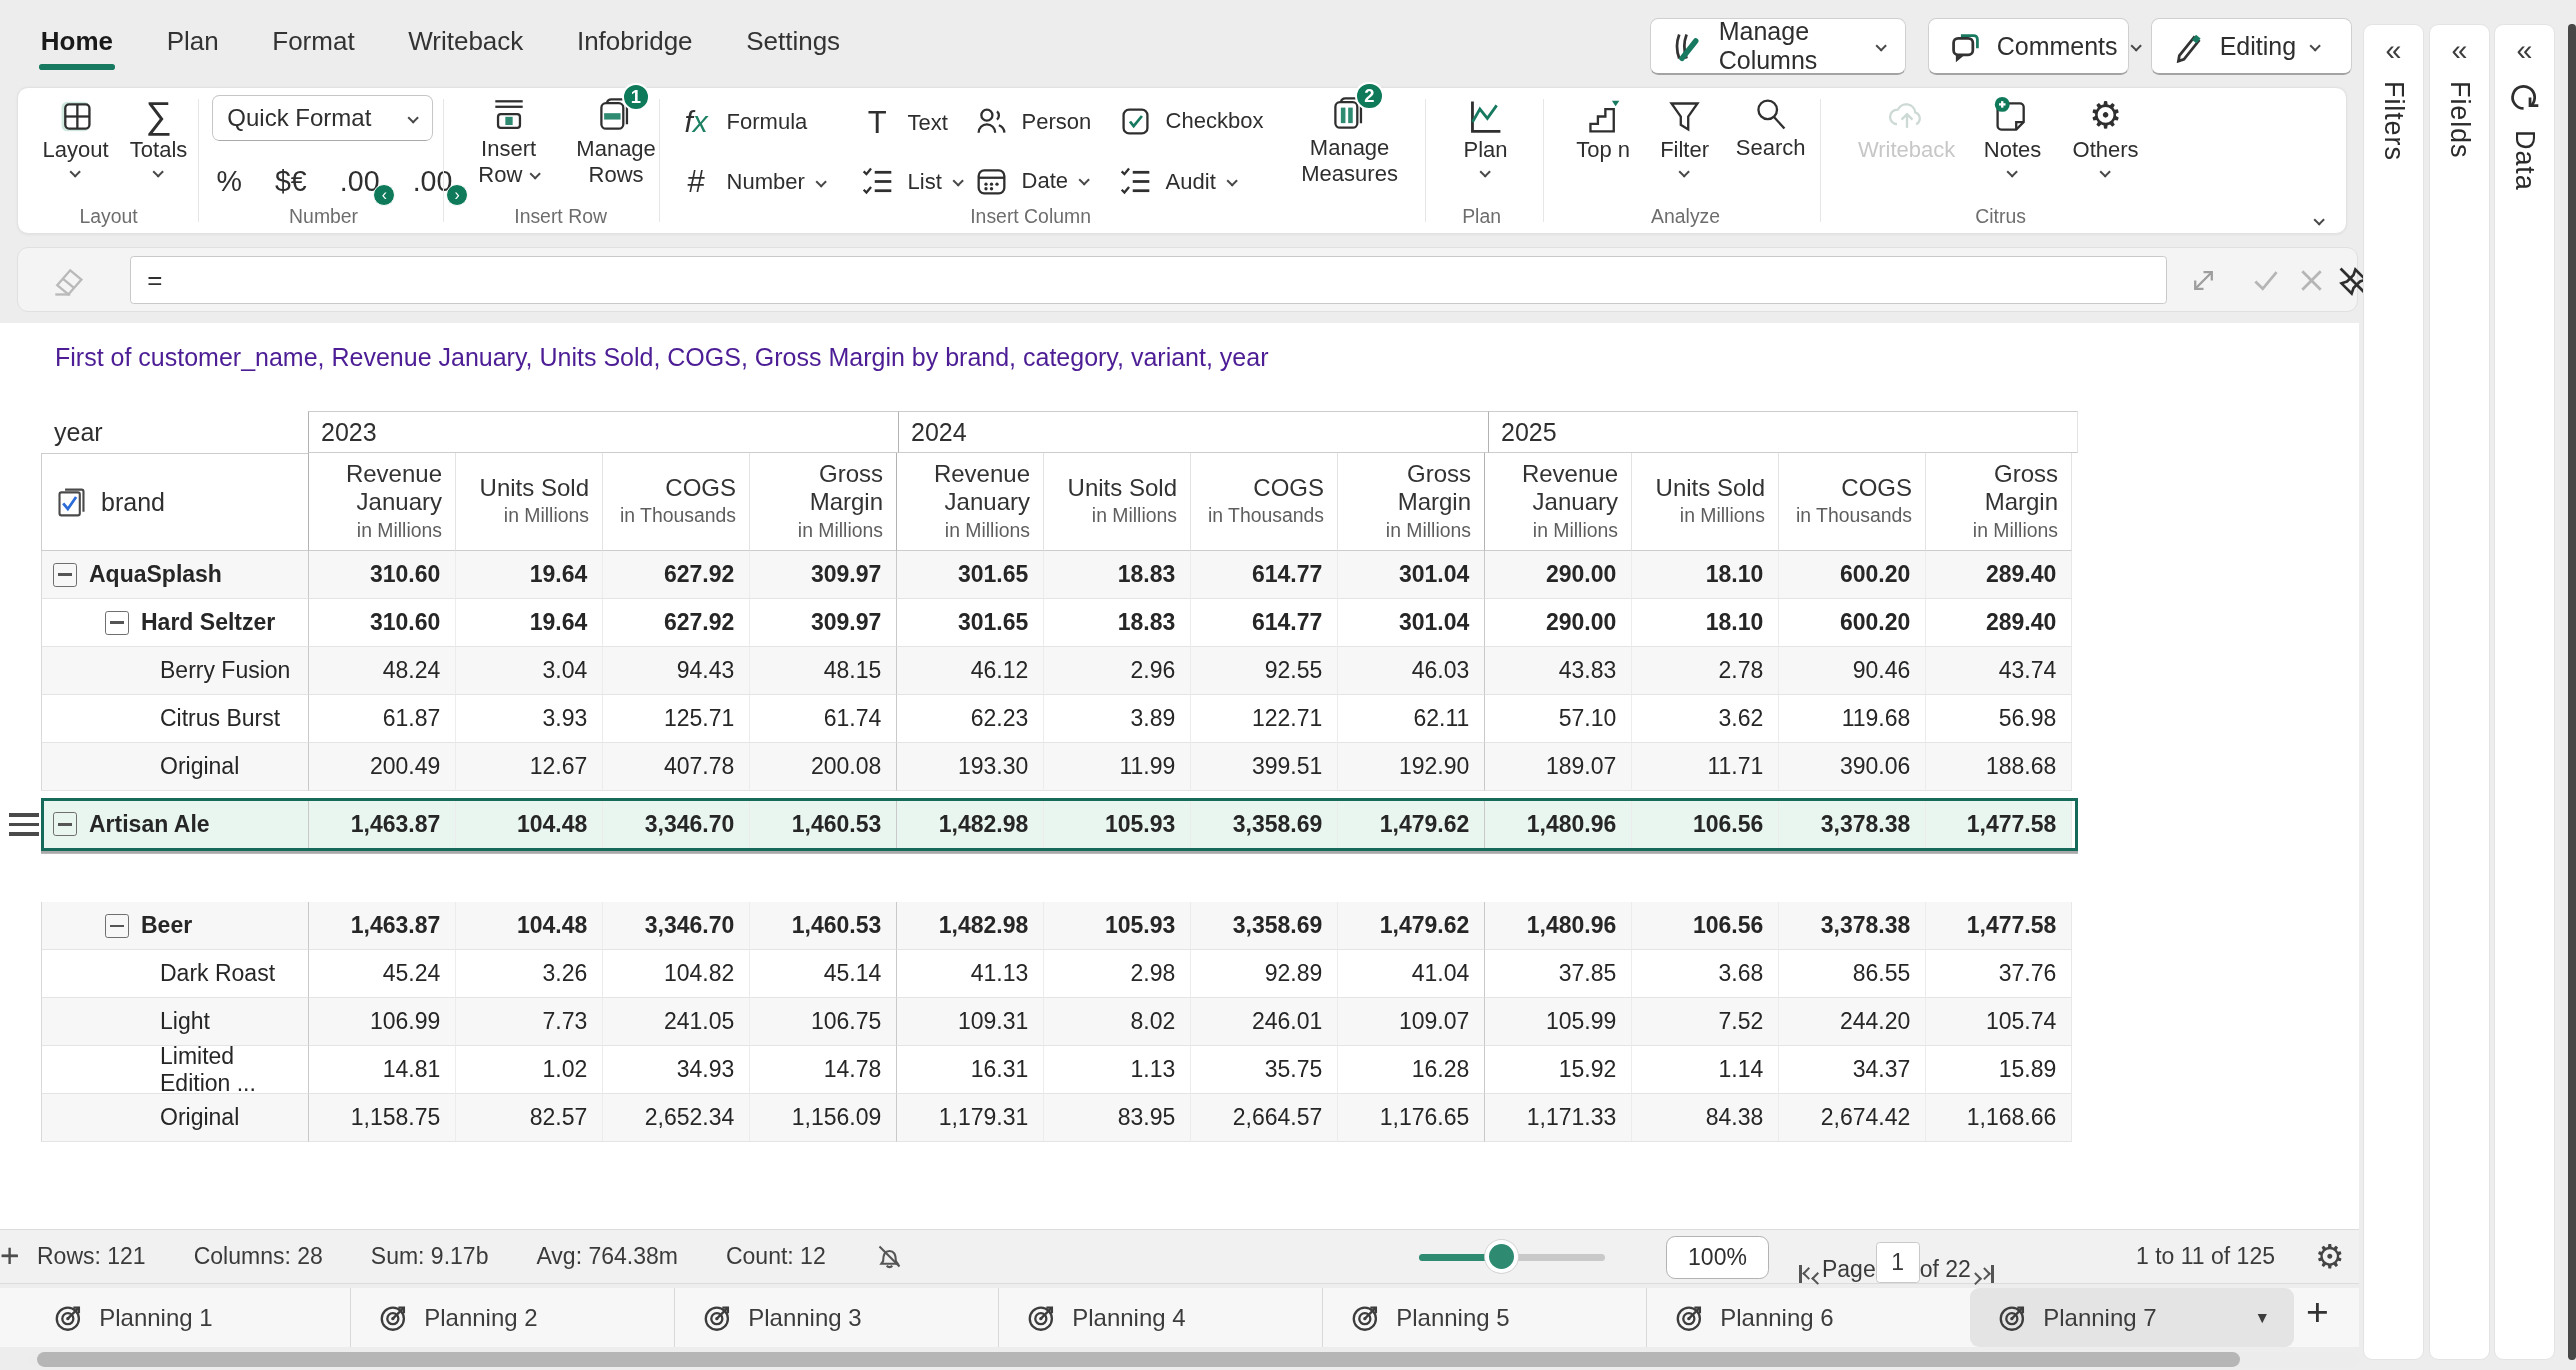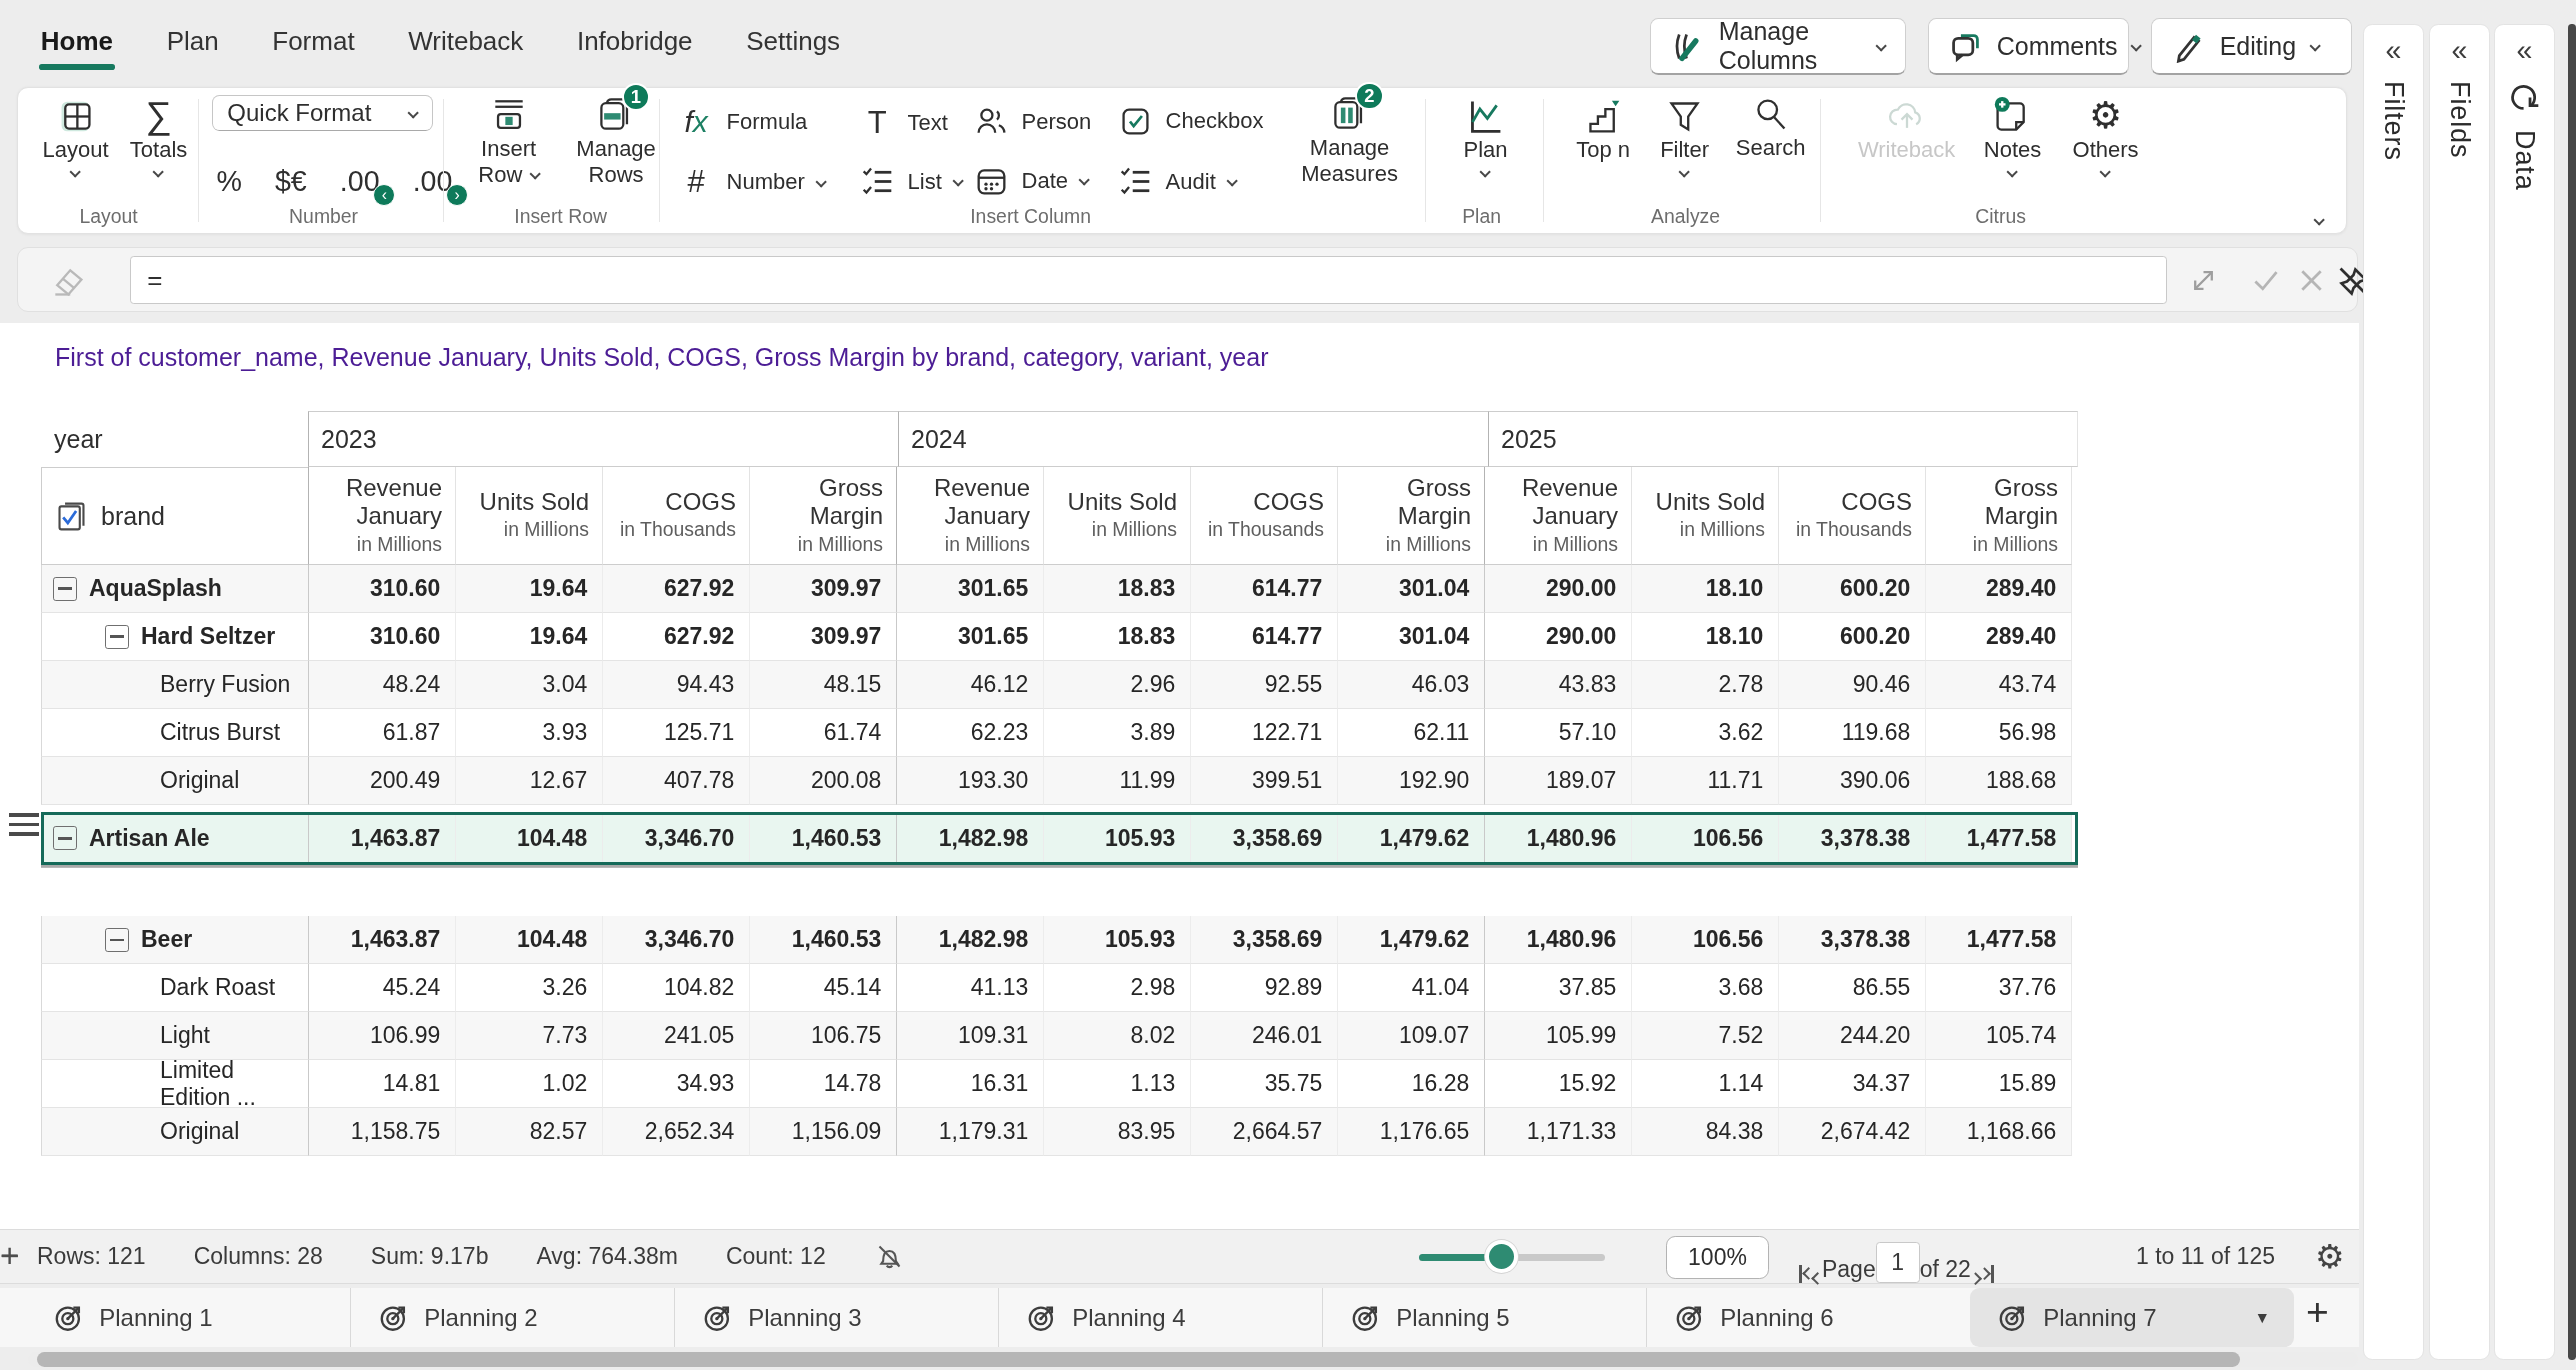--- a/index.html
+++ b/index.html
@@ -21,21 +21,21 @@
   
   .ribbon{position:absolute;left:16.6px;top:87px;width:2330px;height:147px;background:#fff;border:0.9px solid #e2e2e2;border-radius:11px;box-shadow:0 0.9px 2.8px rgba(0,0,0,.05)}
   .vsep{position:absolute;top:11px;bottom:11px;width:0.9px;background:#e6e6e6}
   .gtitle{position:absolute;bottom:5.5px;width:240px;margin-left:-120px;text-align:center;font-size:19.4px;color:#6d6d6d}
   .rbtn{position:absolute;display:flex;flex-direction:column;align-items:center;font-size:22px;color:#2e2e2e;line-height:26px}
   .rbtn .ic{height:42px;display:flex;align-items:center;justify-content:center;position:relative}
   .rbtn .chevrow{margin-top:4.6px}
   .inline2{display:flex;align-items:center;gap:8.3px}
   .hbtn{position:absolute;display:flex;align-items:center;gap:12px;font-size:22px;color:#2e2e2e}
   .hbtn .ic{width:37px;display:flex;justify-content:center}
-  .qformat{position:absolute;left:194px;top:7.4px;width:221px;height:36px;background:#fff;border:0.9px solid #c6c6c6;border-bottom-color:#a9a9a9;border-radius:7.4px;display:flex;align-items:center;padding:0 14.7px;font-size:24px;color:#2e2e2e}
+  .qformat{position:absolute;left:194px;top:7.4px;width:221px;height:46px;background:#fff;border:0.9px solid #c6c6c6;border-bottom-color:#a9a9a9;border-radius:7.4px;display:flex;align-items:center;padding:0 14.7px;font-size:24px;color:#2e2e2e}
   .qformat .chev{margin-left:auto}
   .numrow{position:absolute;left:197px;top:68px;display:flex;align-items:center;gap:29.5px;height:50px}
   .numbtn{font-size:28.6px;color:#2f2f2f;position:relative;padding:1.8px}
   .mini-badge{position:absolute;right:-14px;bottom:-6.5px;width:22px;height:22px;border-radius:50%;background:#0e7a5a;color:#fff;font-size:15.7px;display:flex;align-items:center;justify-content:center;border:1.8px solid #fff}
   .badge{position:absolute;top:-11px;right:-13px;width:28.6px;height:28.6px;border-radius:50%;background:#0e7a5a;color:#fff;font-size:18.4px;font-weight:bold;display:flex;align-items:center;justify-content:center;border:2.3px solid #fff}
   .fxtxt{font-size:30px;font-style:italic;color:#2f2f2f}
   .fxtxt b{color:#1d8063;font-weight:normal}
   .glyph{font-size:31px;color:#2f2f2f}
   .disabled, .disabled .hlab{color:#c7c7c7}
   .ribcollapse{position:absolute;left:2297px;bottom:9.2px}
@@ -46,21 +46,21 @@
   .finput{position:absolute;left:112px;top:8.3px;width:2037px;height:48px;background:#fff;border:0.9px solid #c9c9c9;border-radius:3.7px;display:flex;align-items:center;padding-left:16.6px;font-size:26px;color:#2f2f2f}
   .fico{position:absolute;top:14.7px}
 
   
   .canvas{position:absolute;left:0;top:323px;width:2359px;height:907px;background:#fff}
   .view-title{position:absolute;left:55px;top:343px;font-size:25px;color:#4c1d95}
 
   
   .pivot{position:absolute;left:41px;top:411px}
   .trow{display:flex}
-  .yearrow{height:56px}
+  .yearrow{height:42px}
   .ycell{font-size:25px;color:#2f2f2f;display:flex;align-items:center}
   .ycell.corner{width:267px;padding-left:13px}
   .ycell.group{width:590px;padding-left:12px;background:#fff;border-top:0.9px solid #cdcdcd;border-bottom:0.9px solid #cdcdcd;border-left:0.9px solid #b3b3b3}
   .ycell.group.last{border-right:0.9px solid #e3e3e3}
   .headrow{height:98px}
   .hcell{background:#fff}
   .hcell.rowdim{width:267px;border:0.9px solid #cdcdcd;border-right:none;display:flex;align-items:center;gap:12px;padding-left:12px;font-size:25px;color:#2f2f2f}
   .hcell.meas{width:147px;border-left:0.9px solid #e3e3e3;border-bottom:0.9px solid #cdcdcd;display:flex;flex-direction:column;justify-content:center;align-items:flex-end;padding:5.5px 13px 7.4px 5.5px;text-align:right}
   .hcell.meas.grp{border-left-color:#b3b3b3}
   .hcell.meas.last{border-right:0.9px solid #e3e3e3}

